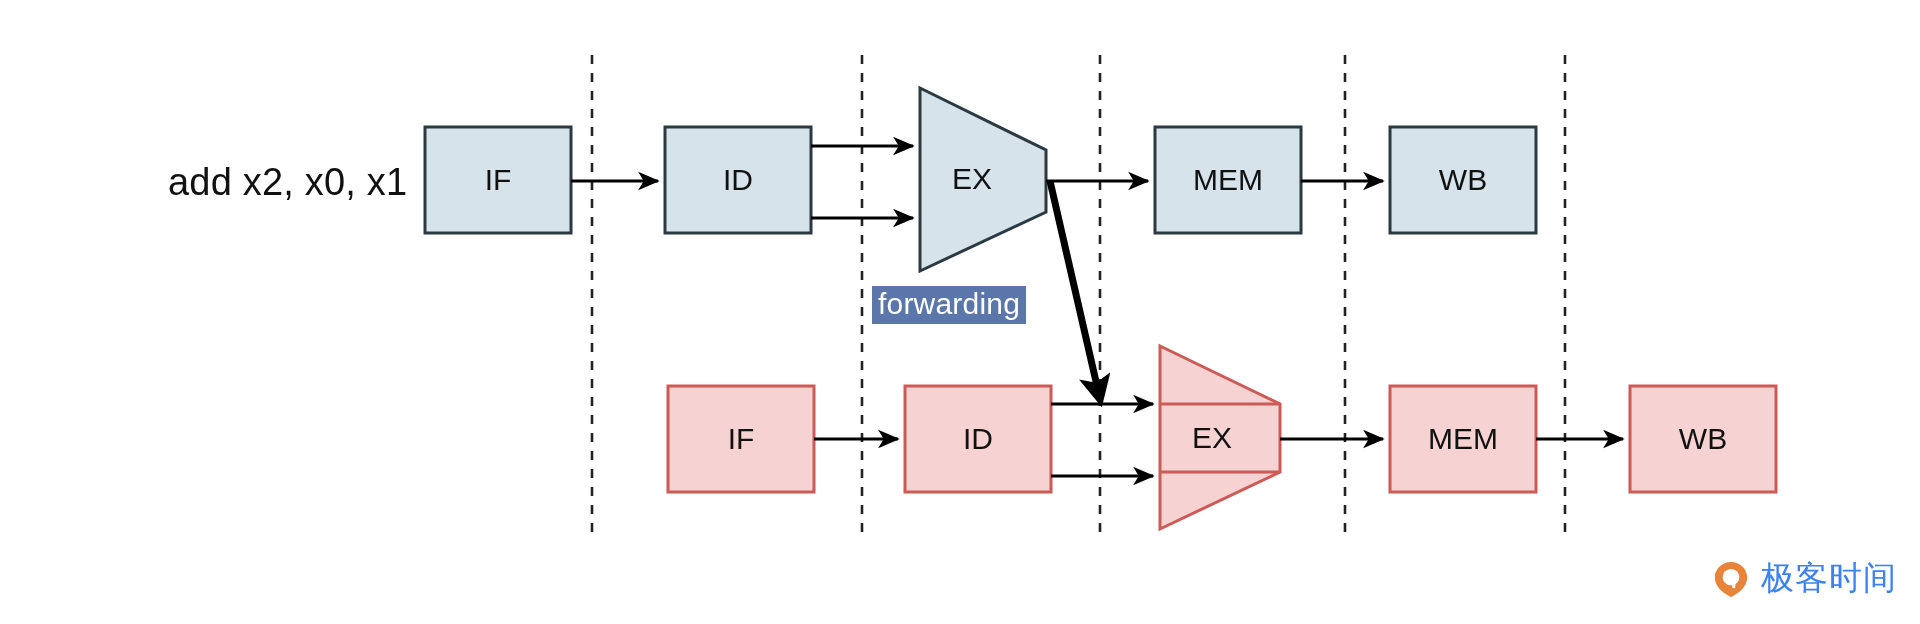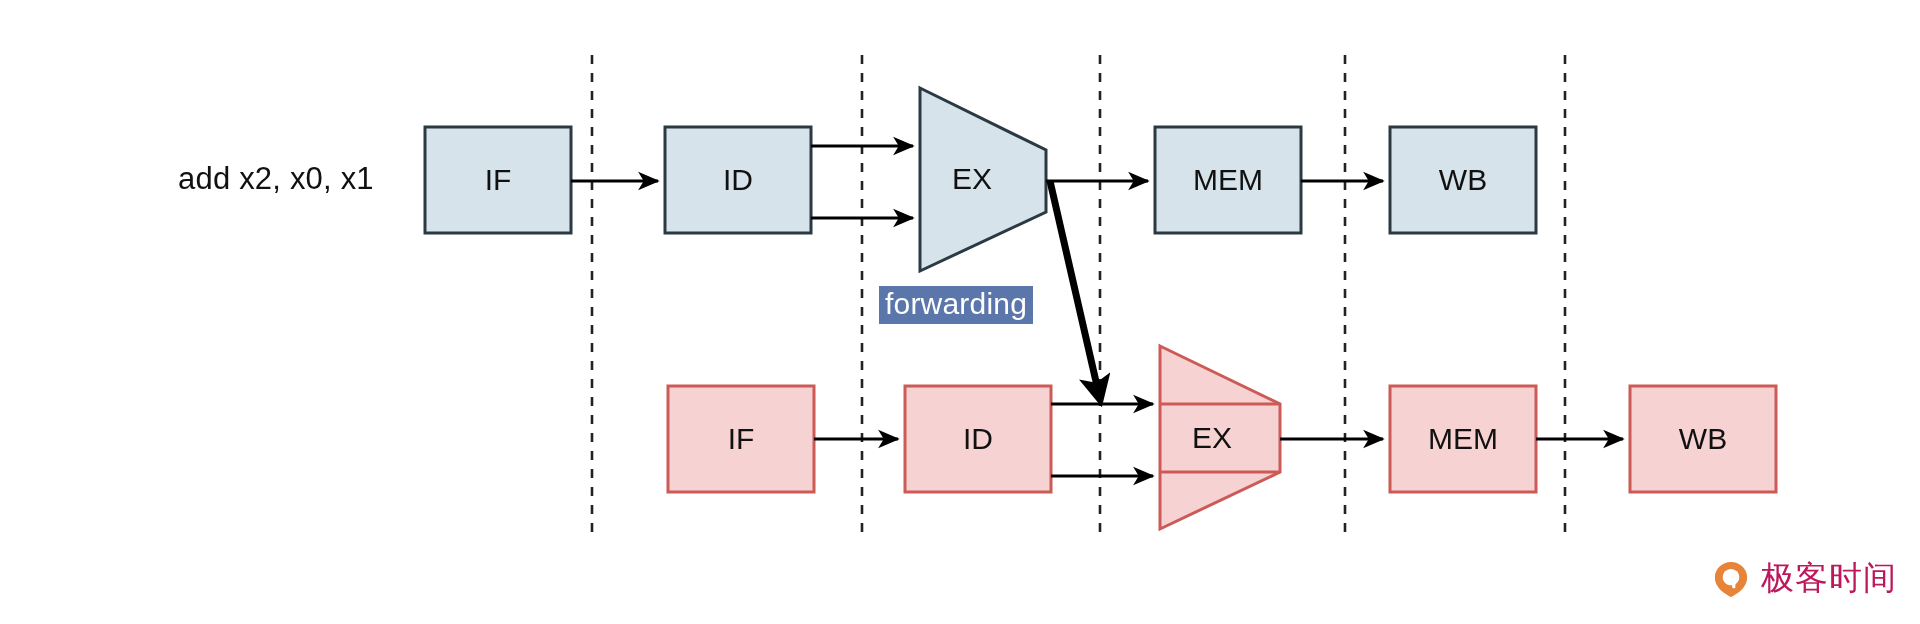--- a/index.html
+++ b/index.html
@@ -20,44 +20,42 @@
   }
   #diagram-svg {
     position: absolute;
     left: 0;
     top: 0;
     width: 1920px;
     height: 624px;
   }
   .instr-label {
     position: absolute;
-    font-size: 31px;
+    font-size: 38px;
     color: #111111;
     white-space: nowrap;
     letter-spacing: 0.2px;
-    margin-left: 10px;
   }
   #instr-label-add { left: 168px; top: 161px; }
   #instr-label-sub { left: 168px; top: 419px; }
 
   .stage-text {
     font-family: "Liberation Sans", sans-serif;
     font-size: 30px;
     fill: #111111;
     text-anchor: middle;
     dominant-baseline: middle;
   }
   .fwd-highlight-box {
     position: absolute;
     left: 872px;
     top: 286px;
     background: #5b76ab;
     padding: 3px 6px 5px 6px;
     line-height: 1;
-    margin-left: 7px;
   }
   .fwd-highlight-box span {
     font-size: 30px;
     color: #ffffff;
     white-space: nowrap;
     letter-spacing: 0.2px;
   }
   #watermark {
     position: absolute;
     left: 1712px;
@@ -66,21 +64,21 @@
     align-items: center;
     gap: 11px;
   }
   #watermark .mark {
     width: 38px;
     height: 38px;
     flex: 0 0 38px;
   }
   #watermark .wm-text {
     font-size: 33px;
-    color: #be185d;
+    color: #3b82f6;
     letter-spacing: 1px;
     white-space: nowrap;
     font-family: "DejaVu Sans", sans-serif;
   }
 </style>
 </head>
 <body>
 
 <div id="canvas">
 

